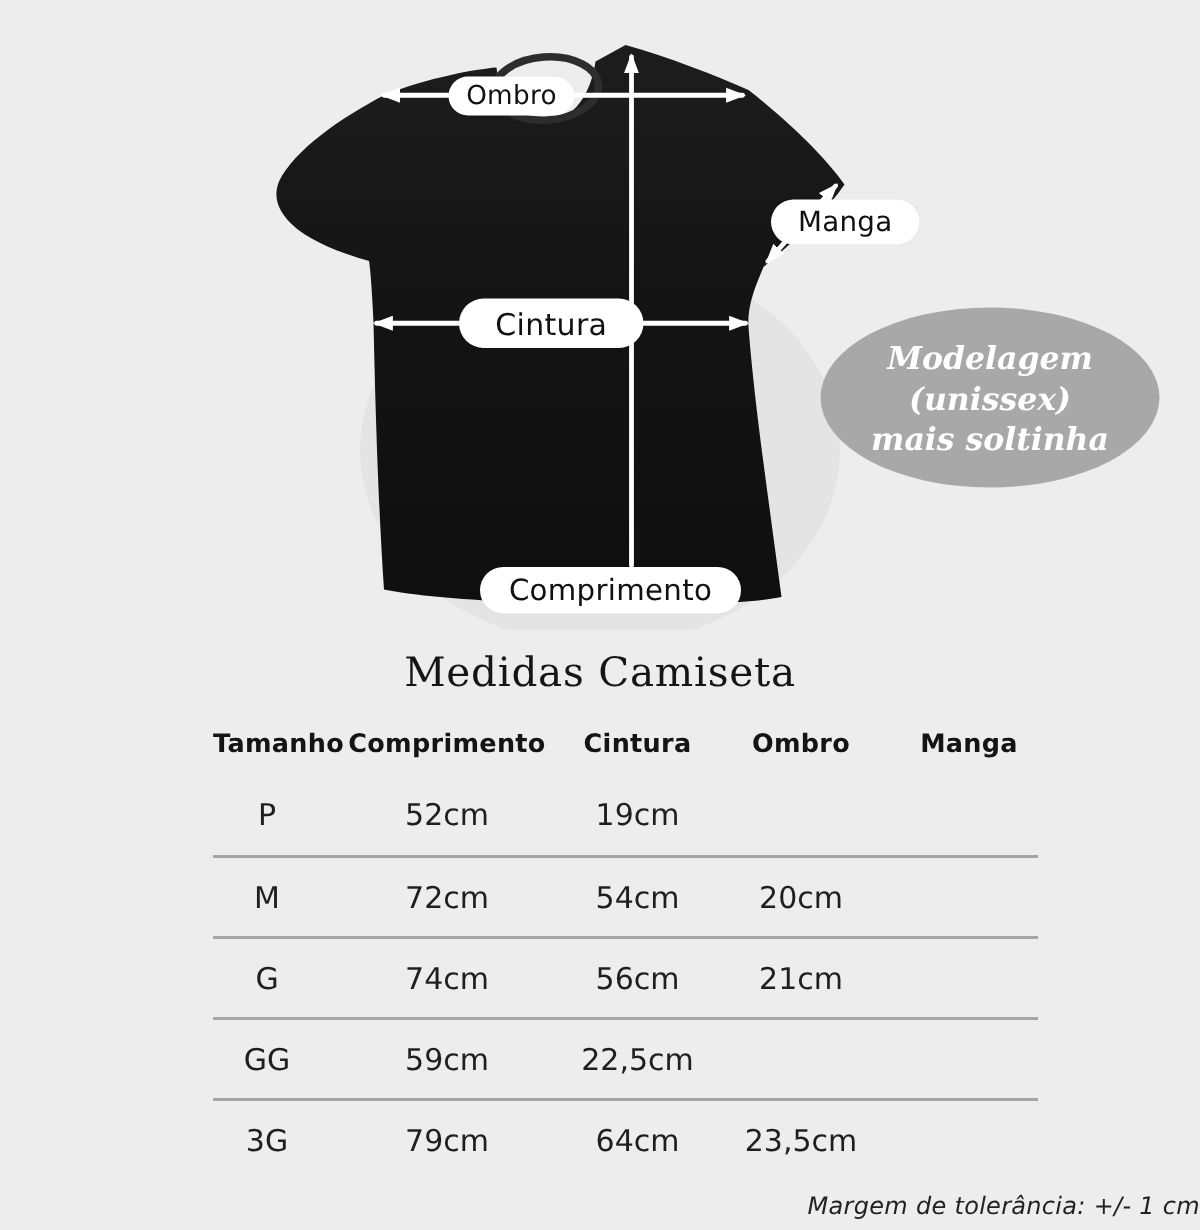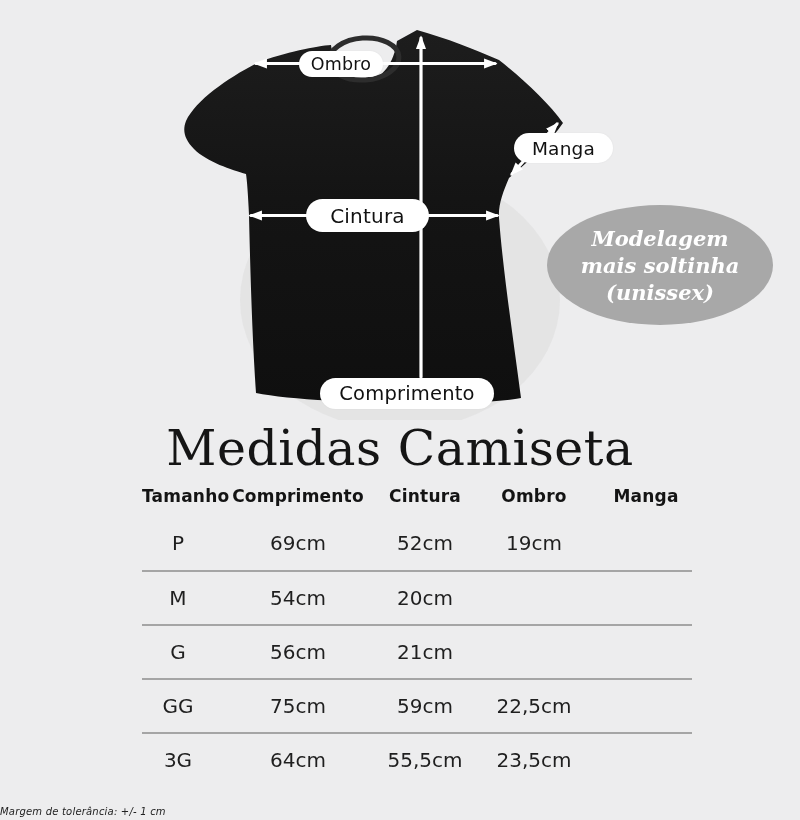--- a/index.html
+++ b/index.html
@@ -42,43 +42,43 @@
     font-size:21px; line-height:27px;
     text-align:center;
   }
 
   
   .title {
     height:56px;
     display:flex; align-items:center; justify-content:center;
     font-family:"DejaVu Serif", serif;
     font-weight:normal;
-    font-size:49px;
+    font-size:27px;
     color:#151515;
     letter-spacing:.5px;
   }
 
   
   .size-table { width:550px; margin-left:142px; }
   .row {
     display:grid;
     grid-template-columns:72px 168px 86px 132px 92px;
     align-items:center;
   }
   .c { text-align:center; }
   .thead { height:40px; }
   .thead .c { font-weight:bold; font-size:17px; letter-spacing:.2px; color:#141414; }
   .trow { height:54px; font-size:20px; color:#1f1f1f; }
   .trow.sep { border-top:2px solid #a5a5a5; }
 
   .footnote {
-    margin-top:20px;
-    text-align:left;
+    margin-top:8px;
+    text-align:right;
     font-style:italic;
-    font-size:10px;
+    font-size:16px;
     color:#222222;
     letter-spacing:.2px;
   }
 </style>
 </head>
 <body>
 
 <div class="top-section">
 
   <svg class="shirt-svg" width="800" height="420" viewBox="0 0 800 420">
@@ -132,65 +132,65 @@
   </div>
   <div class="pill pill-cintura">
     <span>Cintura</span>
   </div>
   <div class="pill pill-comprimento">
     <span>Comprimento</span>
   </div>
 
   <div class="fit-badge">
     <span>Modelagem</span>
+    <span>(unissex)</span>
     <span>mais soltinha</span>
-    <span>(unissex)</span>
   </div>
 </div>
 
 <h1 class="title">Medidas Camiseta</h1>
 
 <div class="size-table">
 
   <div class="row thead">
     <div class="c">Tamanho</div>
     <div class="c">Comprimento</div>
     <div class="c">Cintura</div>
     <div class="c">Ombro</div>
     <div class="c">Manga</div>
   </div>
 
   <div class="row trow">
     <div class="c">P</div>
-    <div class="c">69cm</div>
     <div class="c">52cm</div>
     <div class="c">19cm</div>
   </div>
 
   <div class="row trow sep">
     <div class="c">M</div>
+    <div class="c">72cm</div>
     <div class="c">54cm</div>
     <div class="c">20cm</div>
   </div>
 
   <div class="row trow sep">
     <div class="c">G</div>
+    <div class="c">74cm</div>
     <div class="c">56cm</div>
     <div class="c">21cm</div>
   </div>
 
   <div class="row trow sep">
     <div class="c">GG</div>
-    <div class="c">75cm</div>
     <div class="c">59cm</div>
     <div class="c">22,5cm</div>
   </div>
 
   <div class="row trow sep">
     <div class="c">3G</div>
+    <div class="c">79cm</div>
     <div class="c">64cm</div>
-    <div class="c">55,5cm</div>
     <div class="c">23,5cm</div>
   </div>
 
 </div>
 
 <div class="footnote">Margem de tolerância: +/- 1 cm</div>
 
 </body></html>

